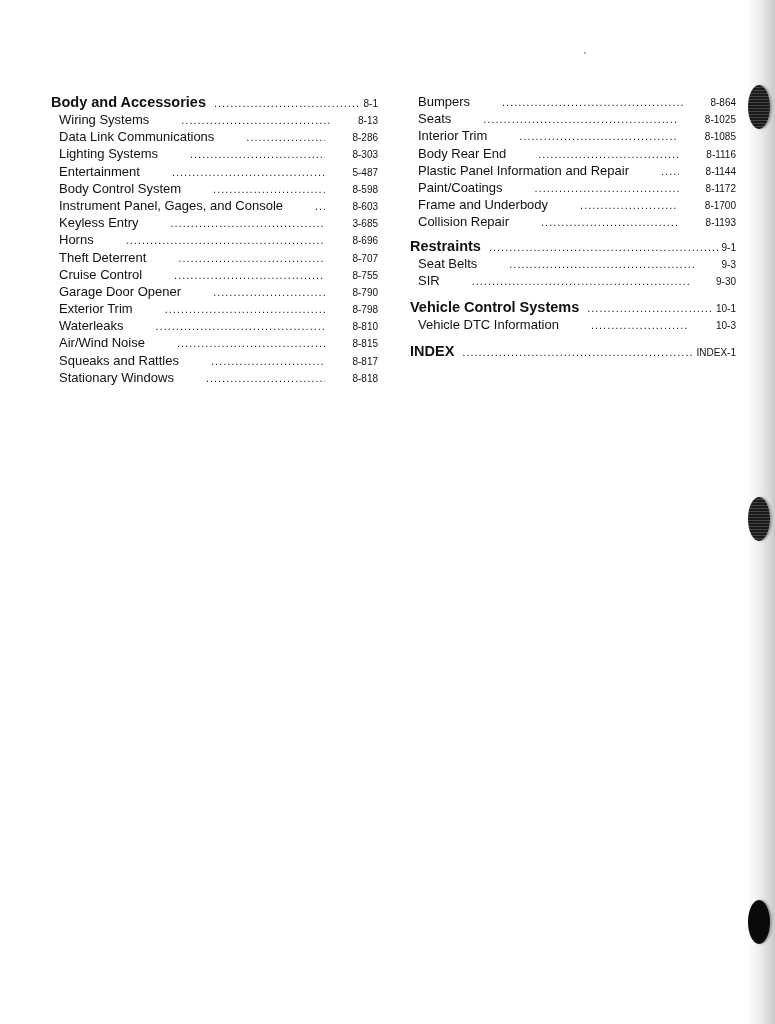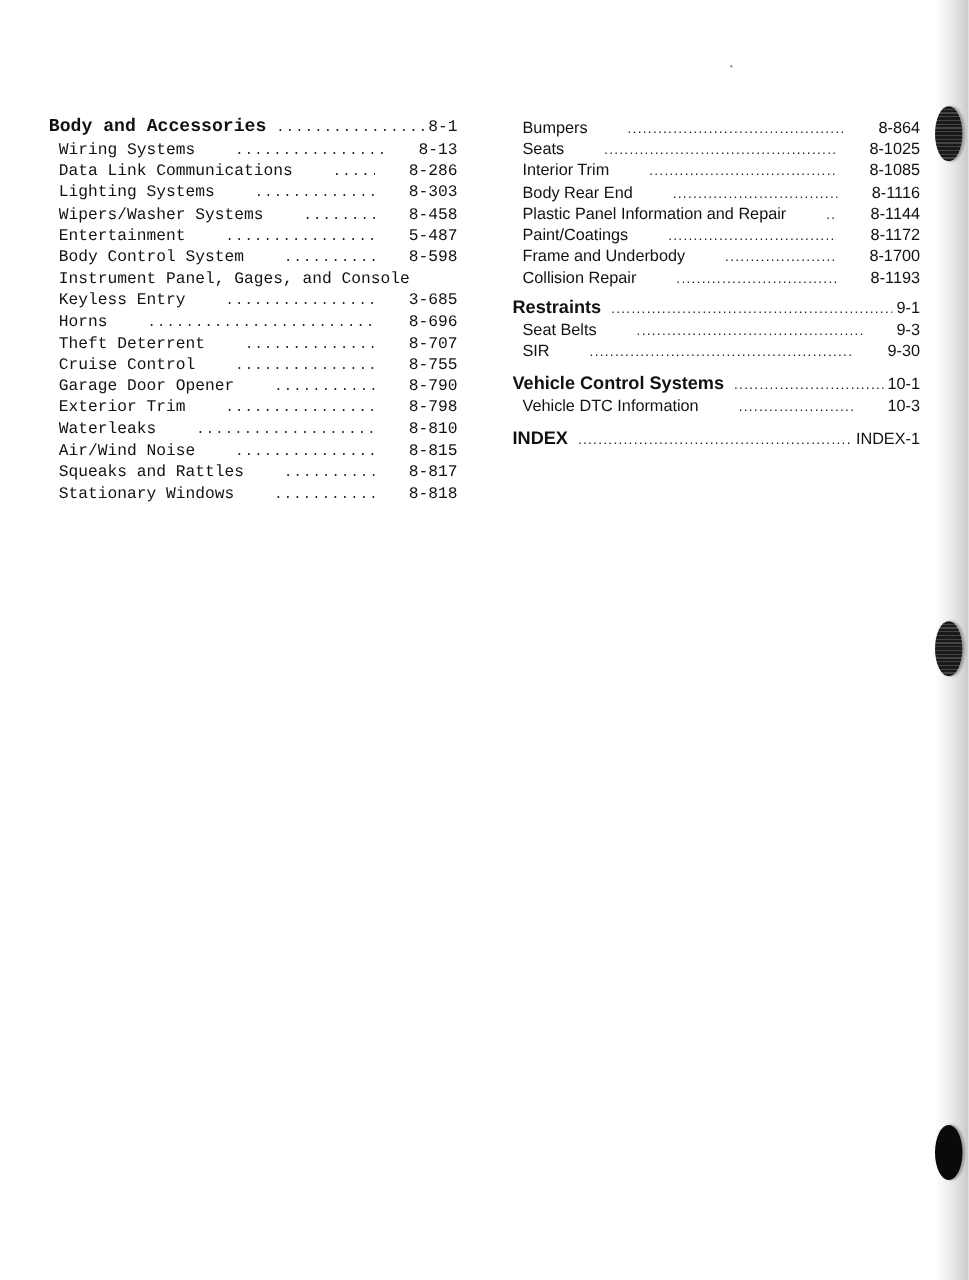--- a/index.html
+++ b/index.html
@@ -13,34 +13,34 @@
       position: absolute; top: 0; right: 0; width: 28px; height: 1024px;
       background: linear-gradient(to right, #ffffff 0%, #f0f0f0 40%, #d8d8d8 80%, #c8c8c8 100%);
     }
     .hole {
       position: absolute; width: 22px; height: 44px; border-radius: 50%;
       background: repeating-linear-gradient(to bottom, #1a1a1a 0px, #1a1a1a 2px, #444 2px, #444 3px);
       box-shadow: 2px 0 2px #999;
     }
     .hole.solid { background: #0a0a0a; }
     .col { position: absolute; top: 93px; }
-    .col-left { left: 39px; width: 327px; font-family: Liberation Mono, monospace; }
+    .col-left { left: 51px; width: 327px; }
     .col-right { left: 410px; width: 326px; }
     .row {
       display: flex; align-items: baseline; white-space: nowrap; overflow: hidden;
       font-size: 13px; height: 17.2px; line-height: 17.2px;
     }
     .row.sub { padding-left: 8px; gap: 24px; }
     .row.head { font-weight: bold; font-size: 14.5px; height: 18px; line-height: 18px; }
     .row .label { flex: 0 0 auto; padding-right: 8px; }
     .row .dots {
       flex: 1 1 auto; overflow: hidden; letter-spacing: 1px; font-size: 11px; font-weight: normal; color: #222;
     }
     .row .dots::before { content: "............................................................................................................................................"; }
-    .row .page { flex: 0 0 auto; padding-left: 3px; font-weight: normal; font-size: 13px; }
+    .row .page { flex: 0 0 auto; padding-left: 3px; font-weight: normal; font-size: 10px; }
     .gap-sm { height: 6px; }
     .gap-md { height: 9px; }
     .speck { position: absolute; width: 2px; height: 2px; background: #999; border-radius: 50%; }
   </style>
 </head>
 <body>
 
 <div class="page-edge"></div>
 <div class="hole" style="left:748px; top:85px;"></div>
 <div class="hole" style="left:748px; top:497px;"></div>
@@ -62,25 +62,20 @@
       <span class="label">Data Link Communications</span>
       <span class="dots"></span>
       <span class="page">8-286</span>
     </div>
   <div class="row sub">
       <span class="label">Lighting Systems</span>
       <span class="dots"></span>
       <span class="page">8-303</span>
     </div>
   <div class="row sub">
-      <span class="label">Wipers/Washer Systems</span>
-      <span class="dots"></span>
-      <span class="page">8-458</span>
-    </div>
-  <div class="row sub">
       <span class="label">Entertainment</span>
       <span class="dots"></span>
       <span class="page">5-487</span>
     </div>
   <div class="row sub">
       <span class="label">Body Control System</span>
       <span class="dots"></span>
       <span class="page">8-598</span>
     </div>
   <div class="row sub">

